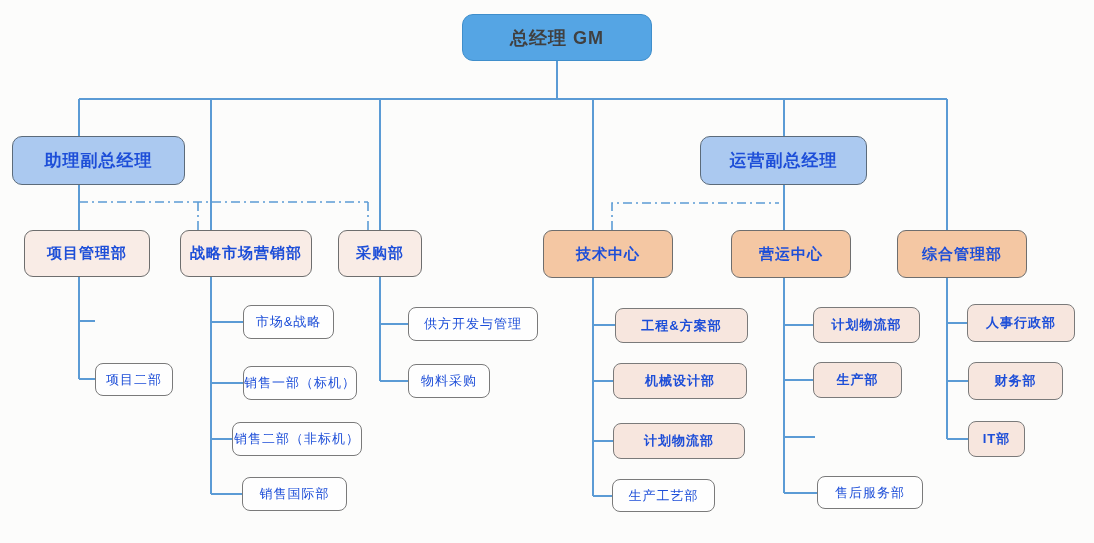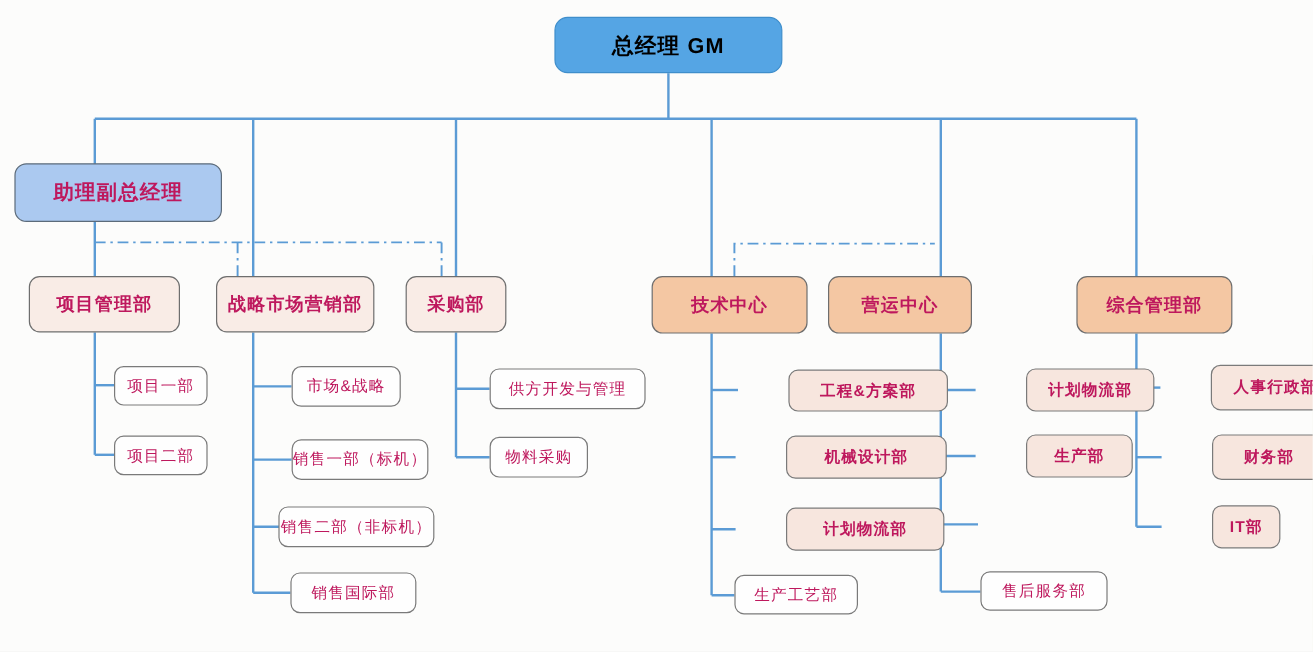--- a/index.html
+++ b/index.html
@@ -9,50 +9,50 @@
     background:#fcfcfb;
     overflow:hidden;
     font-family:"Liberation Sans","DejaVu Sans",sans-serif;
   }
   #wires{position:absolute;left:0;top:0;width:1094px;height:543px;}
   .node{
     position:absolute;
     box-sizing:border-box;
     display:flex;align-items:center;justify-content:center;
     text-align:center;
-    color:#be185d;
+    color:#1d4ed8;
     letter-spacing:1px;
     white-space:nowrap;
   }
   .root{
     background:#55a5e4;
     border:1px solid #3f8ecb;
     border-radius:11px;
-    font-size:18px;font-weight:bold;color:#000000;
+    font-size:18px;font-weight:bold;color:#404040;
   }
   .deputy{
     background:#abc9f0;
     border:1.6px solid #5c6b7a;
     border-radius:10px;
     font-size:17px;font-weight:bold;
   }
   .dept{
     border:1.6px solid #6e6e6e;
     border-radius:9px;
     font-size:15px;font-weight:bold;
   }
   .dept-left{background:#f9ece6;}
   .dept-right{background:#f4c7a3;}
   .child{
     border:1.5px solid #7a7a7a;
     border-radius:8px;
     font-size:13px;
   }
   .child-white{background:#fefefe;font-weight:normal;}
-  .child-pink{background:#f7e6de;font-weight:bold;margin-left:42px;}
+  .child-pink{background:#f7e6de;font-weight:bold;}
 </style>
 </head>
 <body>
 
 <div id="canvas">
 
   <svg id="wires" viewBox="0 0 1094 543" xmlns="http://www.w3.org/2000/svg">
     <g stroke="#5b9bd5" stroke-width="2" fill="none">
 
       <path d="M557,61 V99"></path>
@@ -102,29 +102,29 @@
       <path d="M198,202 V230"></path>
       <path d="M368,202 V230"></path>
 
       <path d="M612,230 V203 H779"></path>
     </g>
   </svg>
 
   <div class="node root" style="left:462px;top:14px;width:190px;height:47px">总经理 GM</div>
 
   <div class="node deputy" style="left:12px;top:136px;width:173px;height:49px">助理副总经理</div>
+  <div class="node deputy" style="left:700px;top:136px;width:167px;height:49px">运营副总经理</div>
 
   <div class="node dept dept-left" style="left:24px;top:230px;width:126px;height:47px">项目管理部</div>
   <div class="node dept dept-left" style="left:180px;top:230px;width:132px;height:47px">战略市场营销部</div>
   <div class="node dept dept-left" style="left:338px;top:230px;width:84px;height:47px">采购部</div>
   <div class="node dept dept-right" style="left:543px;top:230px;width:130px;height:48px">技术中心</div>
-  <div class="node dept dept-right" style="left:690px;top:230px;width:120px;height:48px">营运中心</div>
+  <div class="node dept dept-right" style="left:731px;top:230px;width:120px;height:48px">营运中心</div>
   <div class="node dept dept-right" style="left:897px;top:230px;width:130px;height:48px">综合管理部</div>
 
-  <div class="node child child-white" style="left:95px;top:305px;width:78px;height:33px">项目一部</div>
   <div class="node child child-white" style="left:95px;top:363px;width:78px;height:33px">项目二部</div>
 
   <div class="node child child-white" style="left:243px;top:305px;width:91px;height:34px">市场&amp;战略</div>
   <div class="node child child-white" style="left:243px;top:366px;width:114px;height:34px">销售一部（标机）</div>
   <div class="node child child-white" style="left:232px;top:422px;width:130px;height:34px">销售二部（非标机）</div>
   <div class="node child child-white" style="left:242px;top:477px;width:105px;height:34px">销售国际部</div>
 
   <div class="node child child-white" style="left:408px;top:307px;width:130px;height:34px">供方开发与管理</div>
   <div class="node child child-white" style="left:408px;top:364px;width:82px;height:34px">物料采购</div>
 

